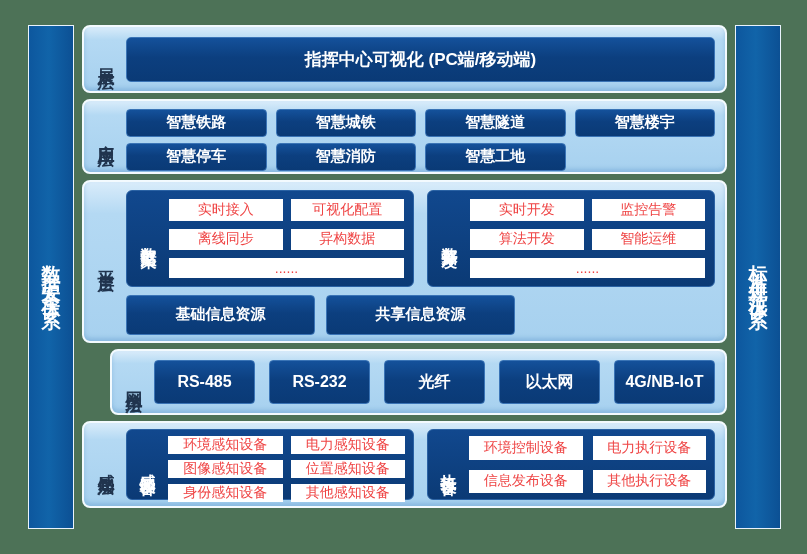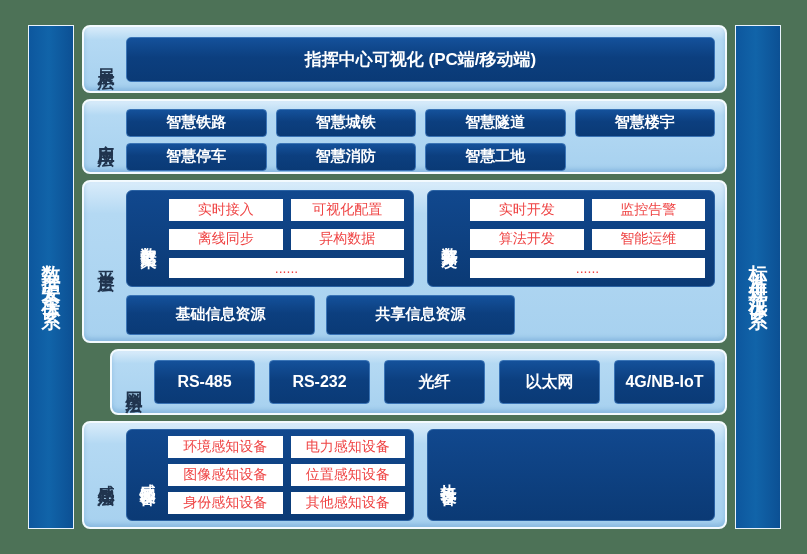--- a/index.html
+++ b/index.html
@@ -94,21 +94,21 @@
   }
   .resources-row .btn { font-size:15px; }
   
   .layer-network { height:66px;margin-left:28px; }
   .layer-network .layer-body {
     display:grid; grid-template-columns:repeat(5,1fr);
     gap:14px; align-content:center;
   }
   .layer-network .btn { height:44px; font-size:16px; }
   
-  .layer-perception { height:108px; }
+  .layer-perception { height:87px; }
   .layer-perception .layer-body { display:flex; gap:13px; }
   .layer-perception .sub-panel { padding:6px 8px; }
   .grid-3r { grid-auto-rows:1fr; gap:6px 8px; }
   .grid-2r { grid-auto-rows:1fr; gap:10px 10px; }
 </style>
 </head>
 <body>
 
 <div class="frame">
 
@@ -195,20 +195,26 @@
             <div class="white-box">电力感知设备</div>
             <div class="white-box">图像感知设备</div>
             <div class="white-box">位置感知设备</div>
             <div class="white-box">身份感知设备</div>
             <div class="white-box">其他感知设备</div>
           </div>
         </div>
 
         <div class="sub-panel">
           <div class="sub-label">执行设备</div>
+          <div class="sub-grid grid-2r">
+            <div class="white-box">环境控制设备</div>
+            <div class="white-box">电力执行设备</div>
+            <div class="white-box">信息发布设备</div>
+            <div class="white-box">其他执行设备</div>
+          </div>
         </div>
 
       </div>
     </section>
 
   </div>
 
   <div class="pillar">
     <span>标准规范体系</span>
   </div>

